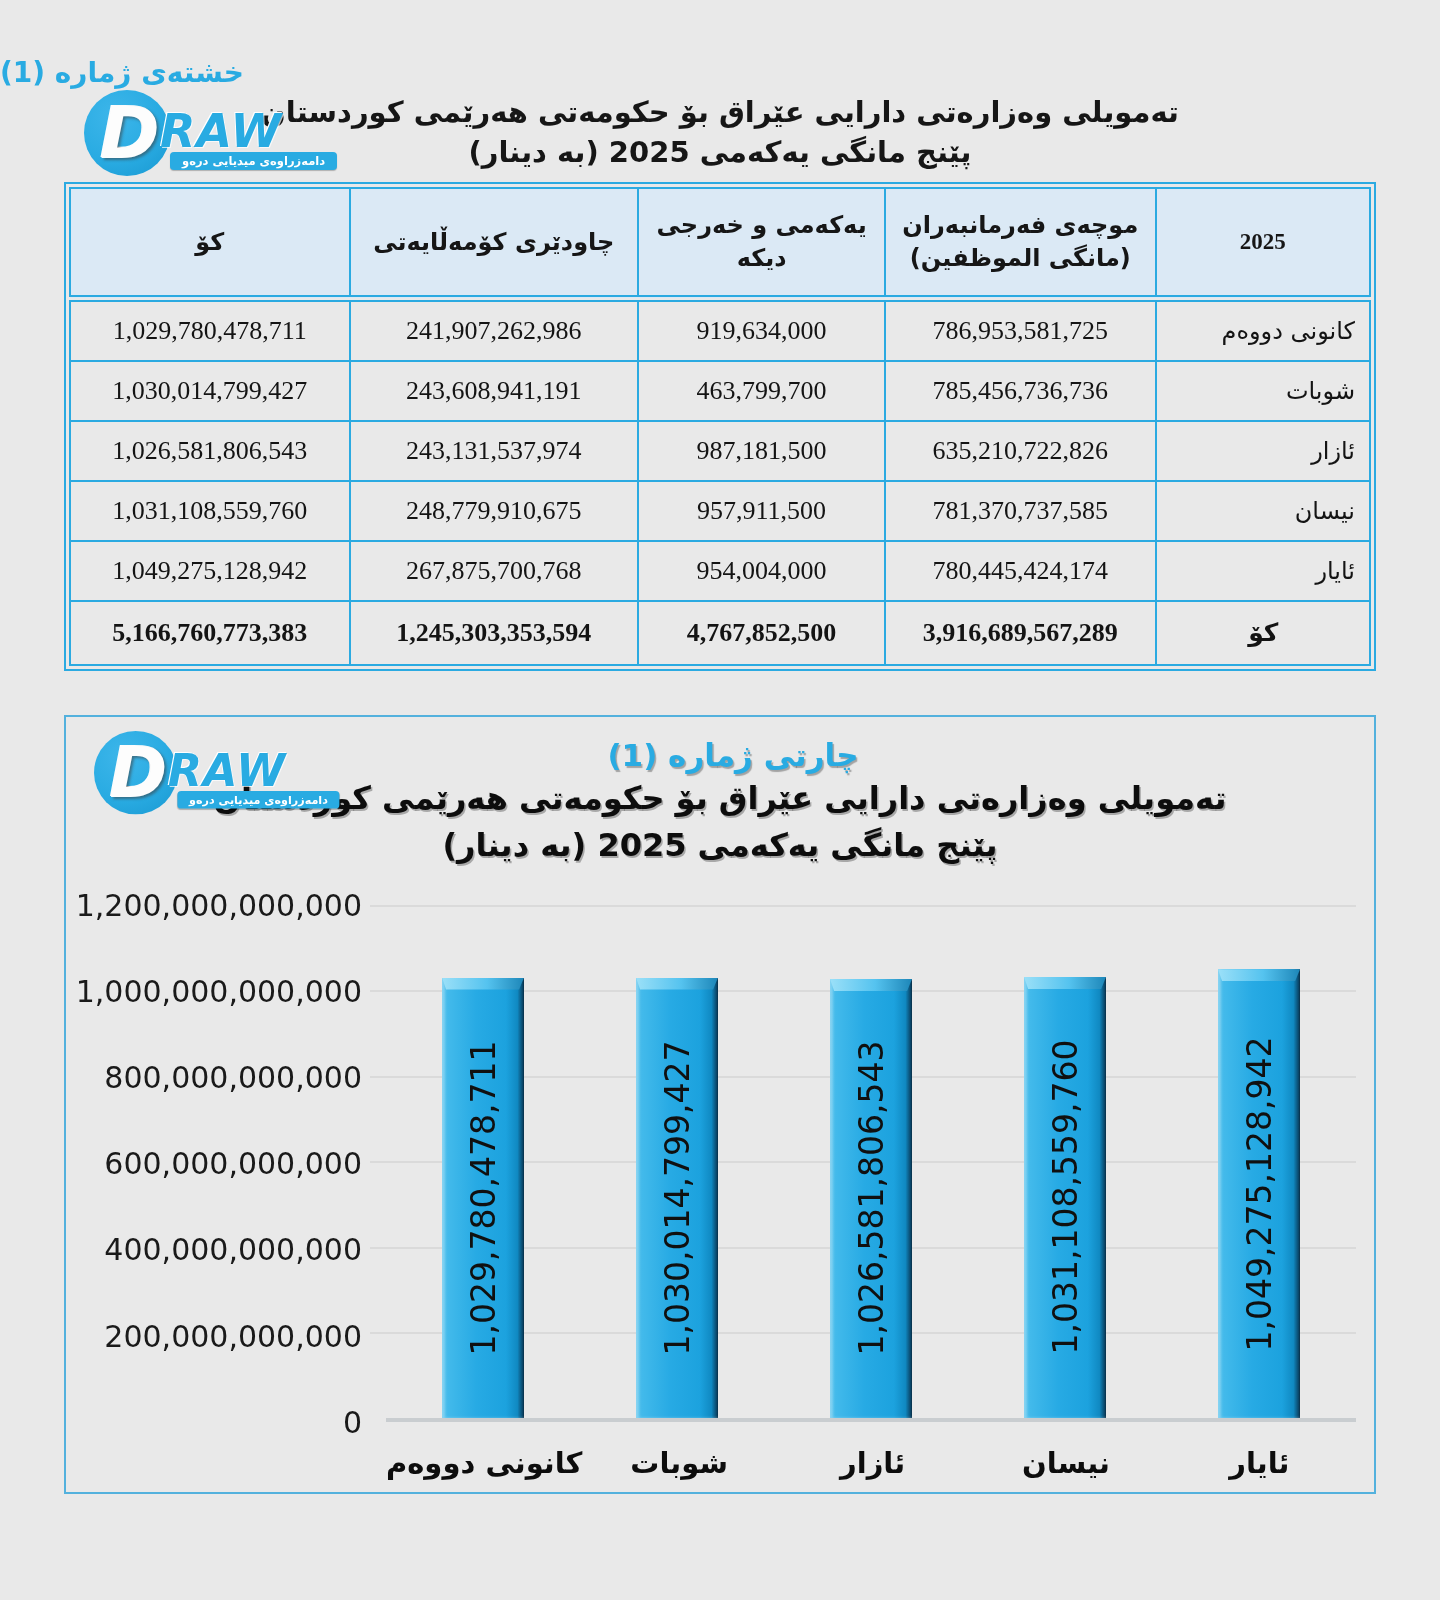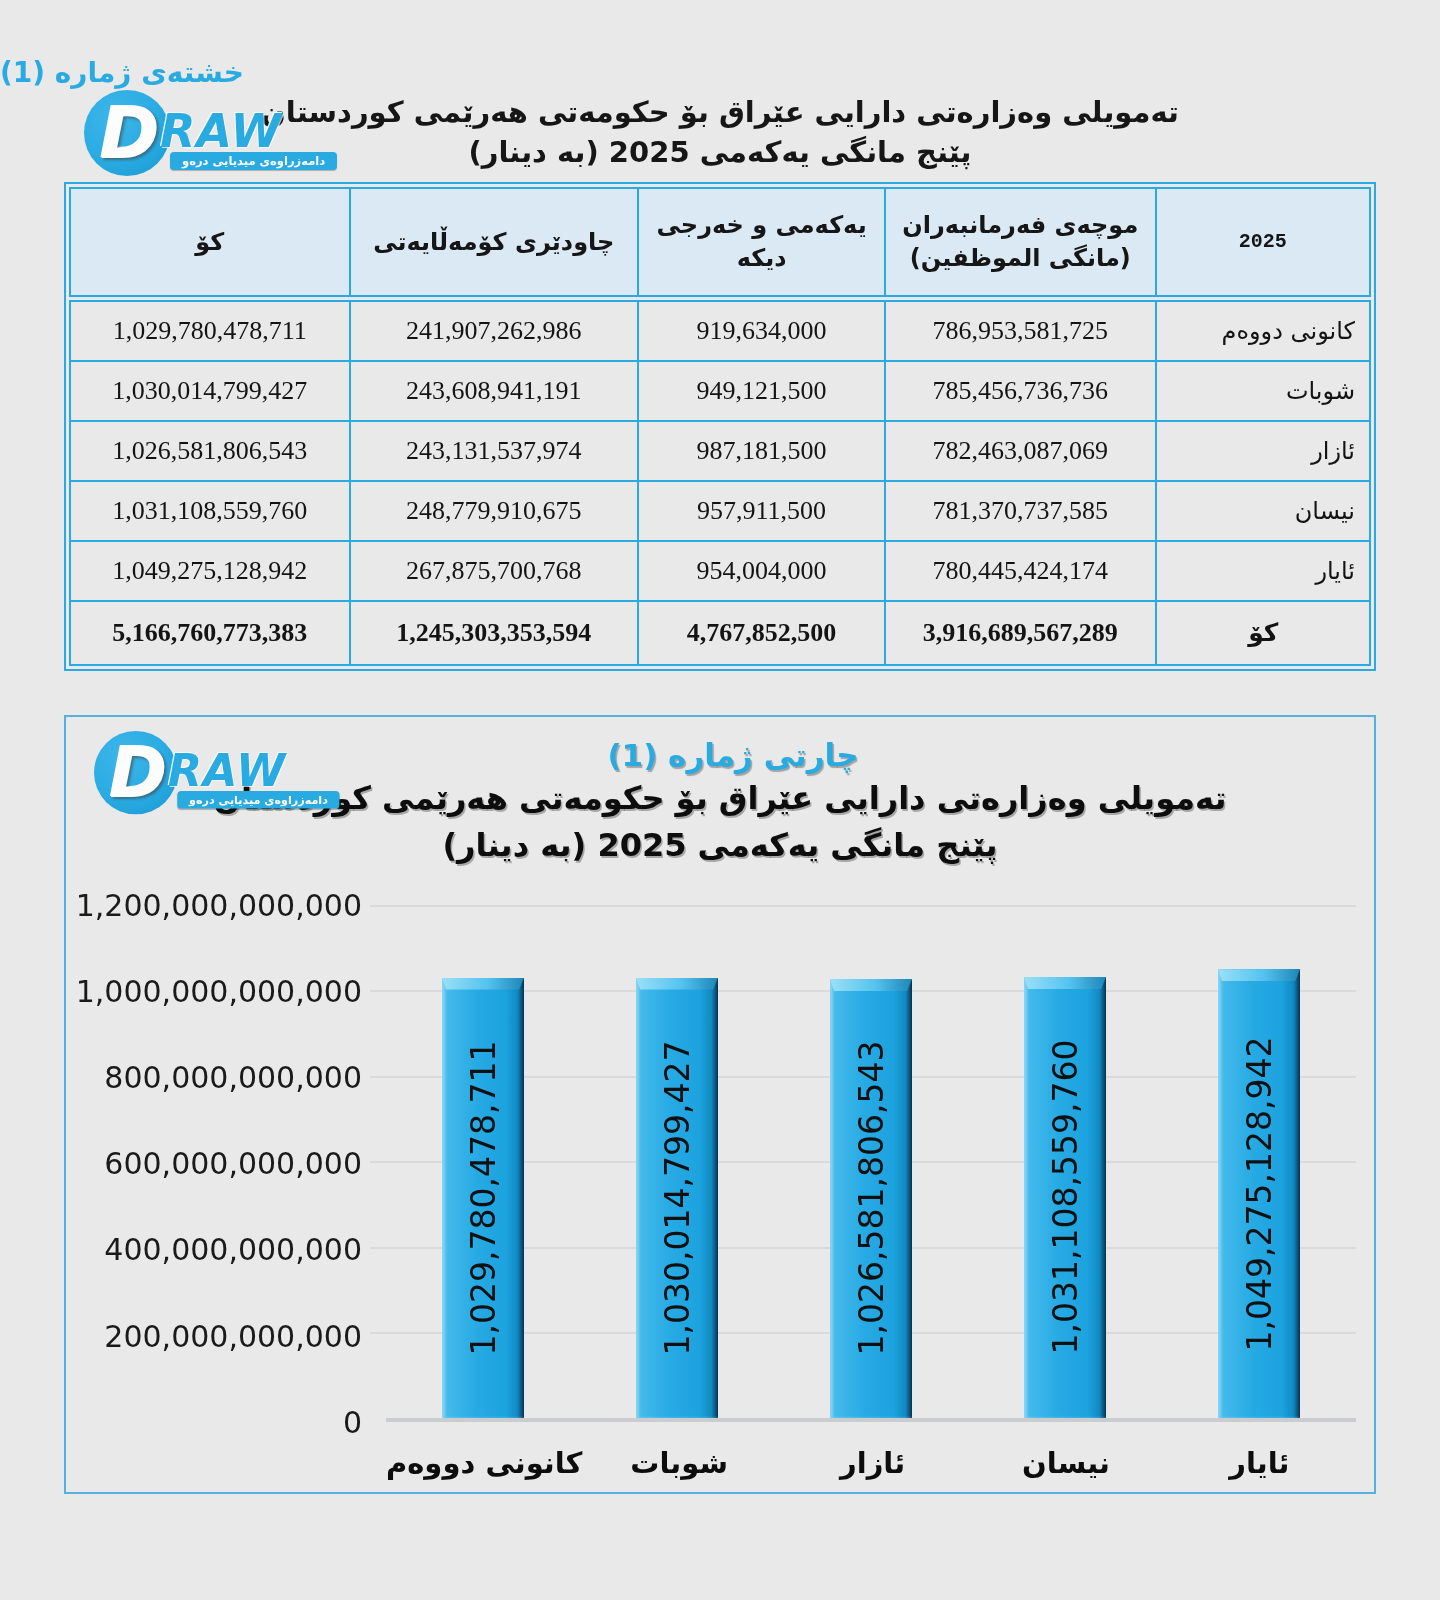--- a/index.html
+++ b/index.html
@@ -55,21 +55,21 @@
   table{width:100%;border-collapse:collapse;direction:rtl;table-layout:fixed;}
   th,td{border:2px solid #2baae1;}
   thead th{
     background:#dbe9f5;
     height:104px;
     font-size:24px;font-weight:bold;color:#161616;
     text-align:center;vertical-align:middle;
     border-bottom:7px double #2baae1;
     line-height:1.35;
   }
-  thead th.year{font-family:Liberation Mono, monospace;font-size:20px;}
+  thead th.year{font-family:Liberation Serif, serif;font-size:23px;}
   tbody td{
     height:56px;background:#e9e9e9;
     font-family:"Liberation Serif","DejaVu Serif",serif;
     font-size:26px;color:#141414;text-align:center;vertical-align:middle;
   }
   tbody td.month{
     font-family:"DejaVu Sans","Liberation Sans",sans-serif;
     font-size:24px;text-align:right;padding-right:14px;
   }
   tr.total-row td{font-weight:bold;height:60px;}
@@ -173,27 +173,27 @@
       <tr>
         <td class="month">کانونی دووەم</td>
         <td>786,953,581,725</td>
         <td>919,634,000</td>
         <td>241,907,262,986</td>
         <td>1,029,780,478,711</td>
       </tr>
       <tr>
         <td class="month">شوبات</td>
         <td>785,456,736,736</td>
-        <td>949,121,500</td>
+        <td>463,799,700</td>
         <td>243,608,941,191</td>
         <td>1,030,014,799,427</td>
       </tr>
       <tr>
         <td class="month">ئازار</td>
-        <td>782,463,087,069</td>
+        <td>635,210,722,826</td>
         <td>987,181,500</td>
         <td>243,131,537,974</td>
         <td>1,026,581,806,543</td>
       </tr>
       <tr>
         <td class="month">نیسان</td>
         <td>781,370,737,585</td>
         <td>957,911,500</td>
         <td>248,779,910,675</td>
         <td>1,031,108,559,760</td>

